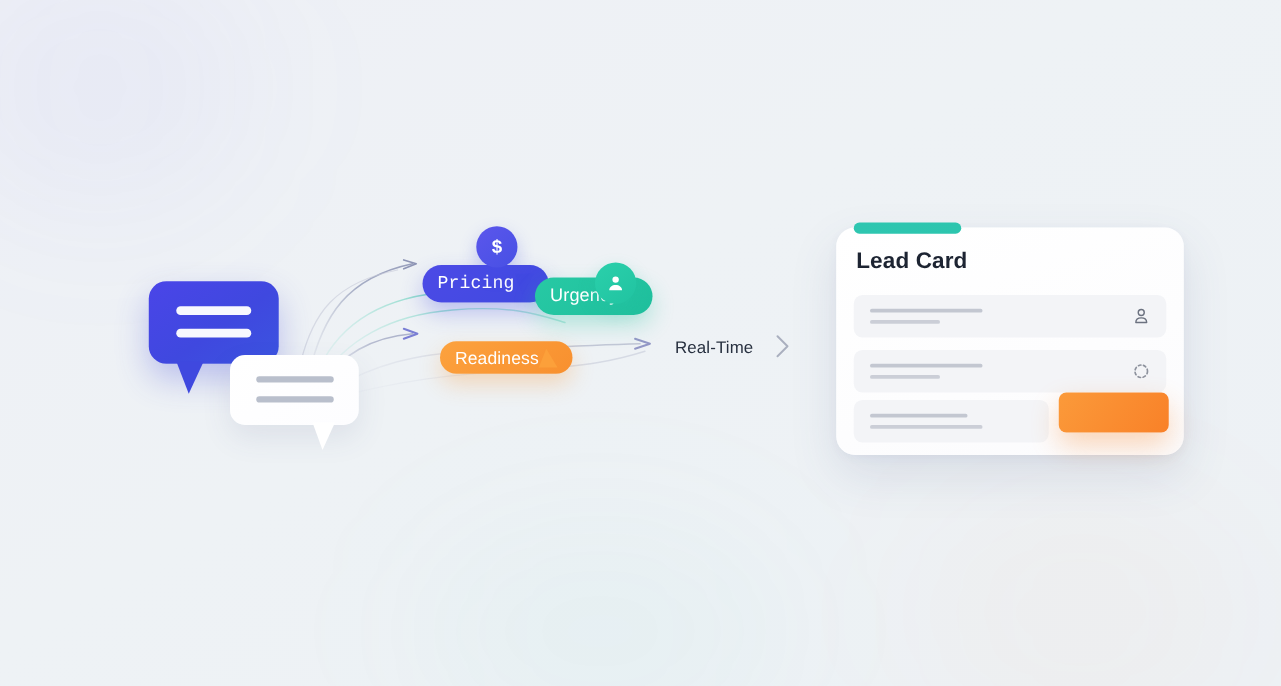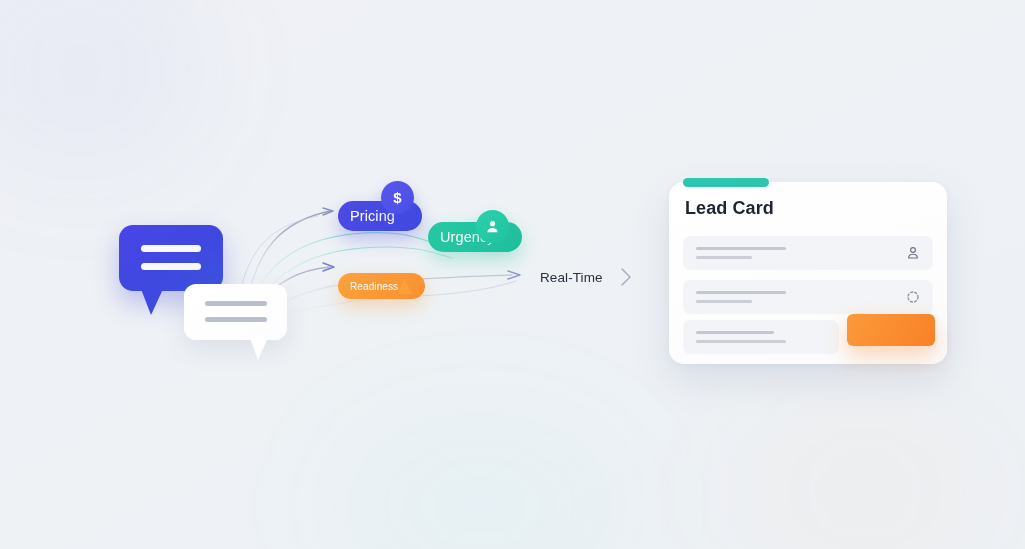--- a/index.html
+++ b/index.html
@@ -99,23 +99,24 @@
     color: #fff;
     font-size: 14.5px;
     letter-spacing: .1px;
     border-radius: 16px;
     padding: 0 12px;
     height: 30px;
     white-space: nowrap;
   }
 
   #tag-pricing {
-    left: 338px; top: 201px;
+    left: 338px; top: 212px;
     background: linear-gradient(140deg, #4c4ae6 0%, #3f4ae0 100%);
     box-shadow: 0 8px 18px rgba(63,74,224,.30);
+    font-family: Liberation Mono, monospace;
   }
   #tag-pricing .tail {
     left: 16px; top: 28px;
     border-left: 6px solid transparent;
     border-right: 9px solid transparent;
     border-top: 17px solid #4149e1;
   }
 
   #tag-urgency {
     left: 428px; top: 222px;
@@ -123,24 +124,24 @@
     box-shadow: 0 8px 18px rgba(35,195,160,.30);
   }
   #tag-urgency .tail {
     left: 15px; top: 28px;
     border-left: 6px solid transparent;
     border-right: 9px solid transparent;
     border-top: 17px solid #22c2a0;
   }
 
   #tag-readiness {
-    left: 338px; top: 273px;
+    left: 352px; top: 273px;
     background: linear-gradient(140deg, #fca23e 0%, #f8902f 100%);
     box-shadow: 0 8px 18px rgba(249,150,50,.30);
-    font-size: 10px;
+    font-size: 14px;
     height: 26px;
     border-radius: 14px;
   }
   #tag-readiness .tail {
     left: 19px; top: -14px;
     border-left: 6px solid transparent;
     border-right: 9px solid transparent;
     border-bottom: 15px solid #fca03a;
   }
 

